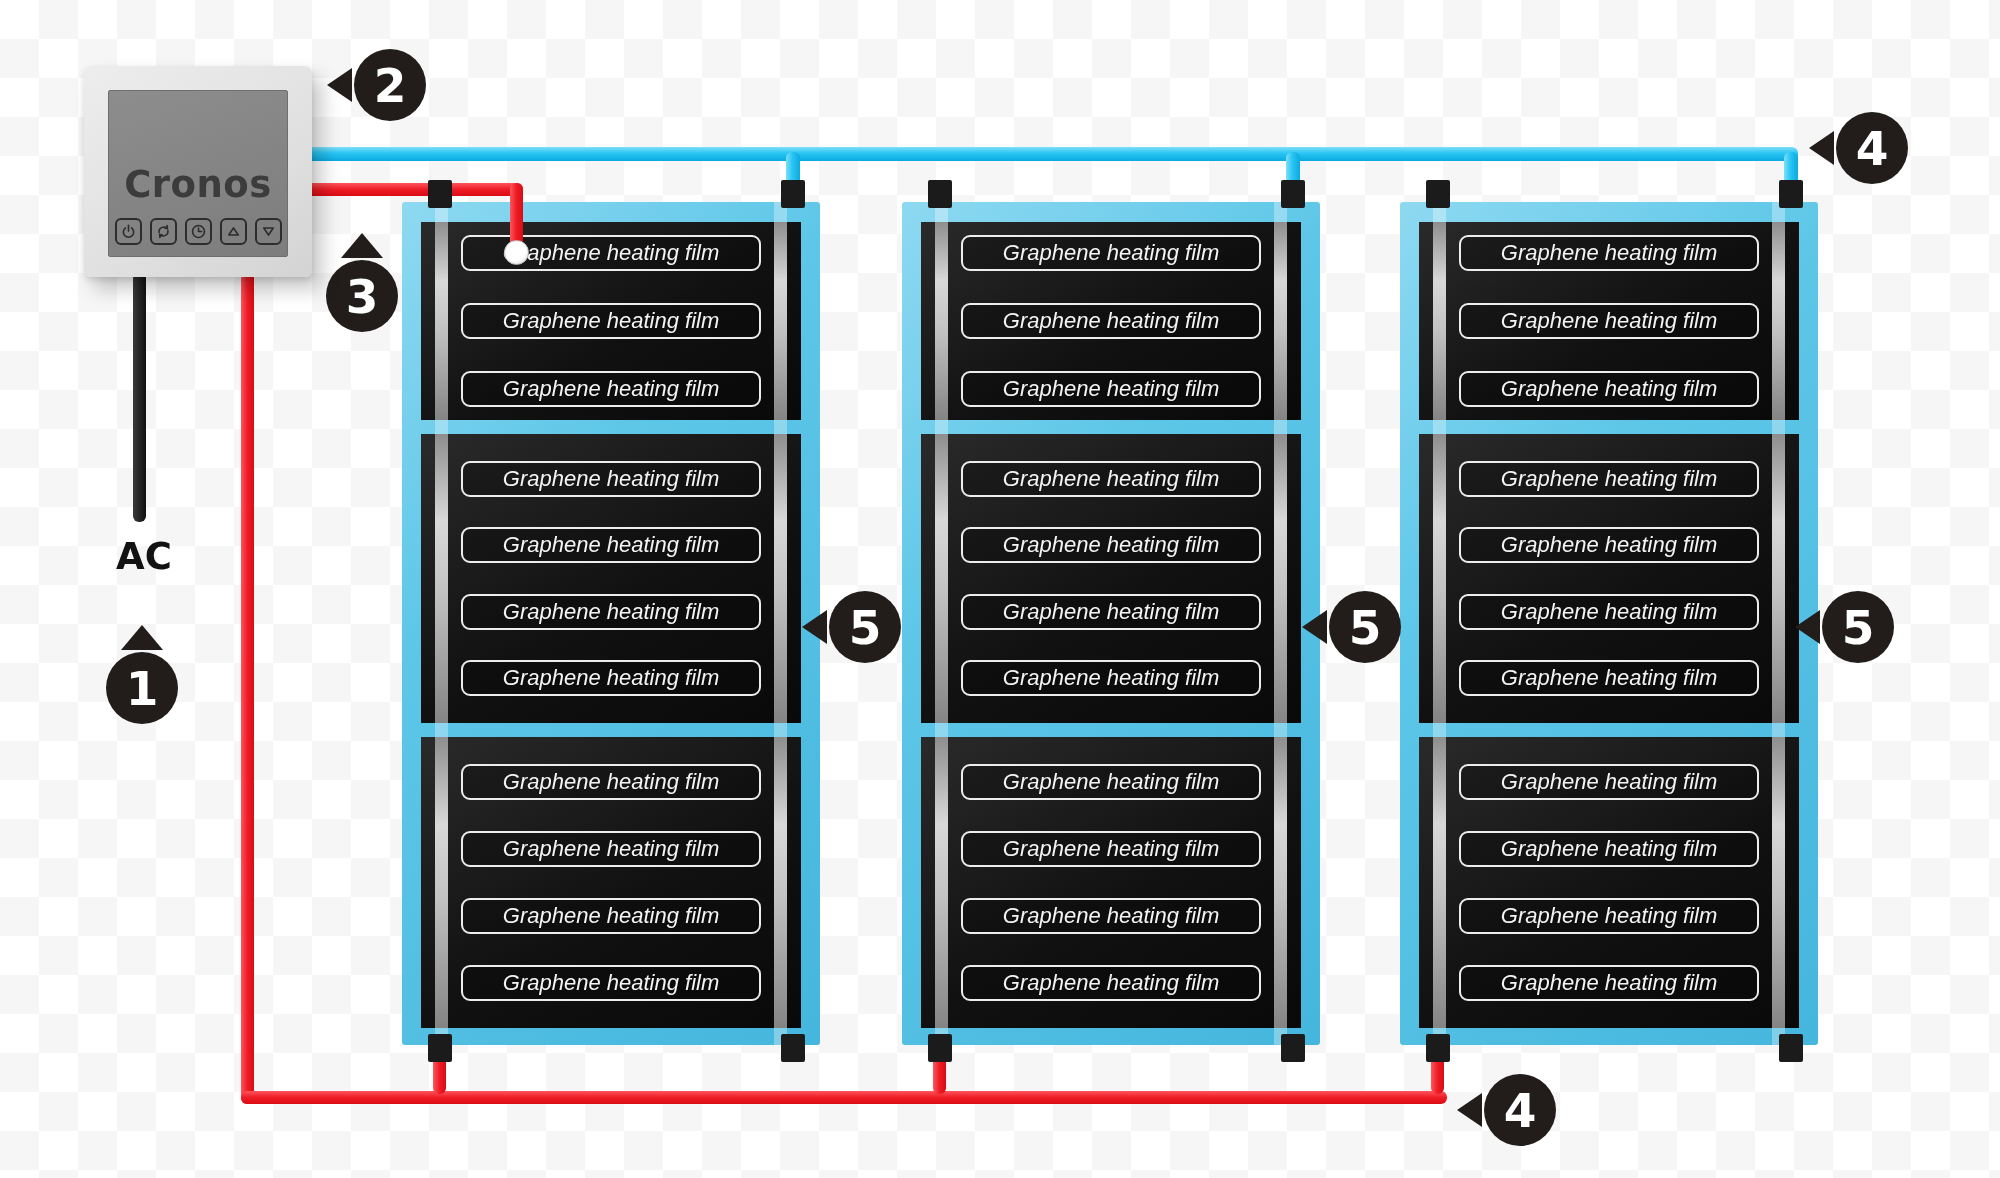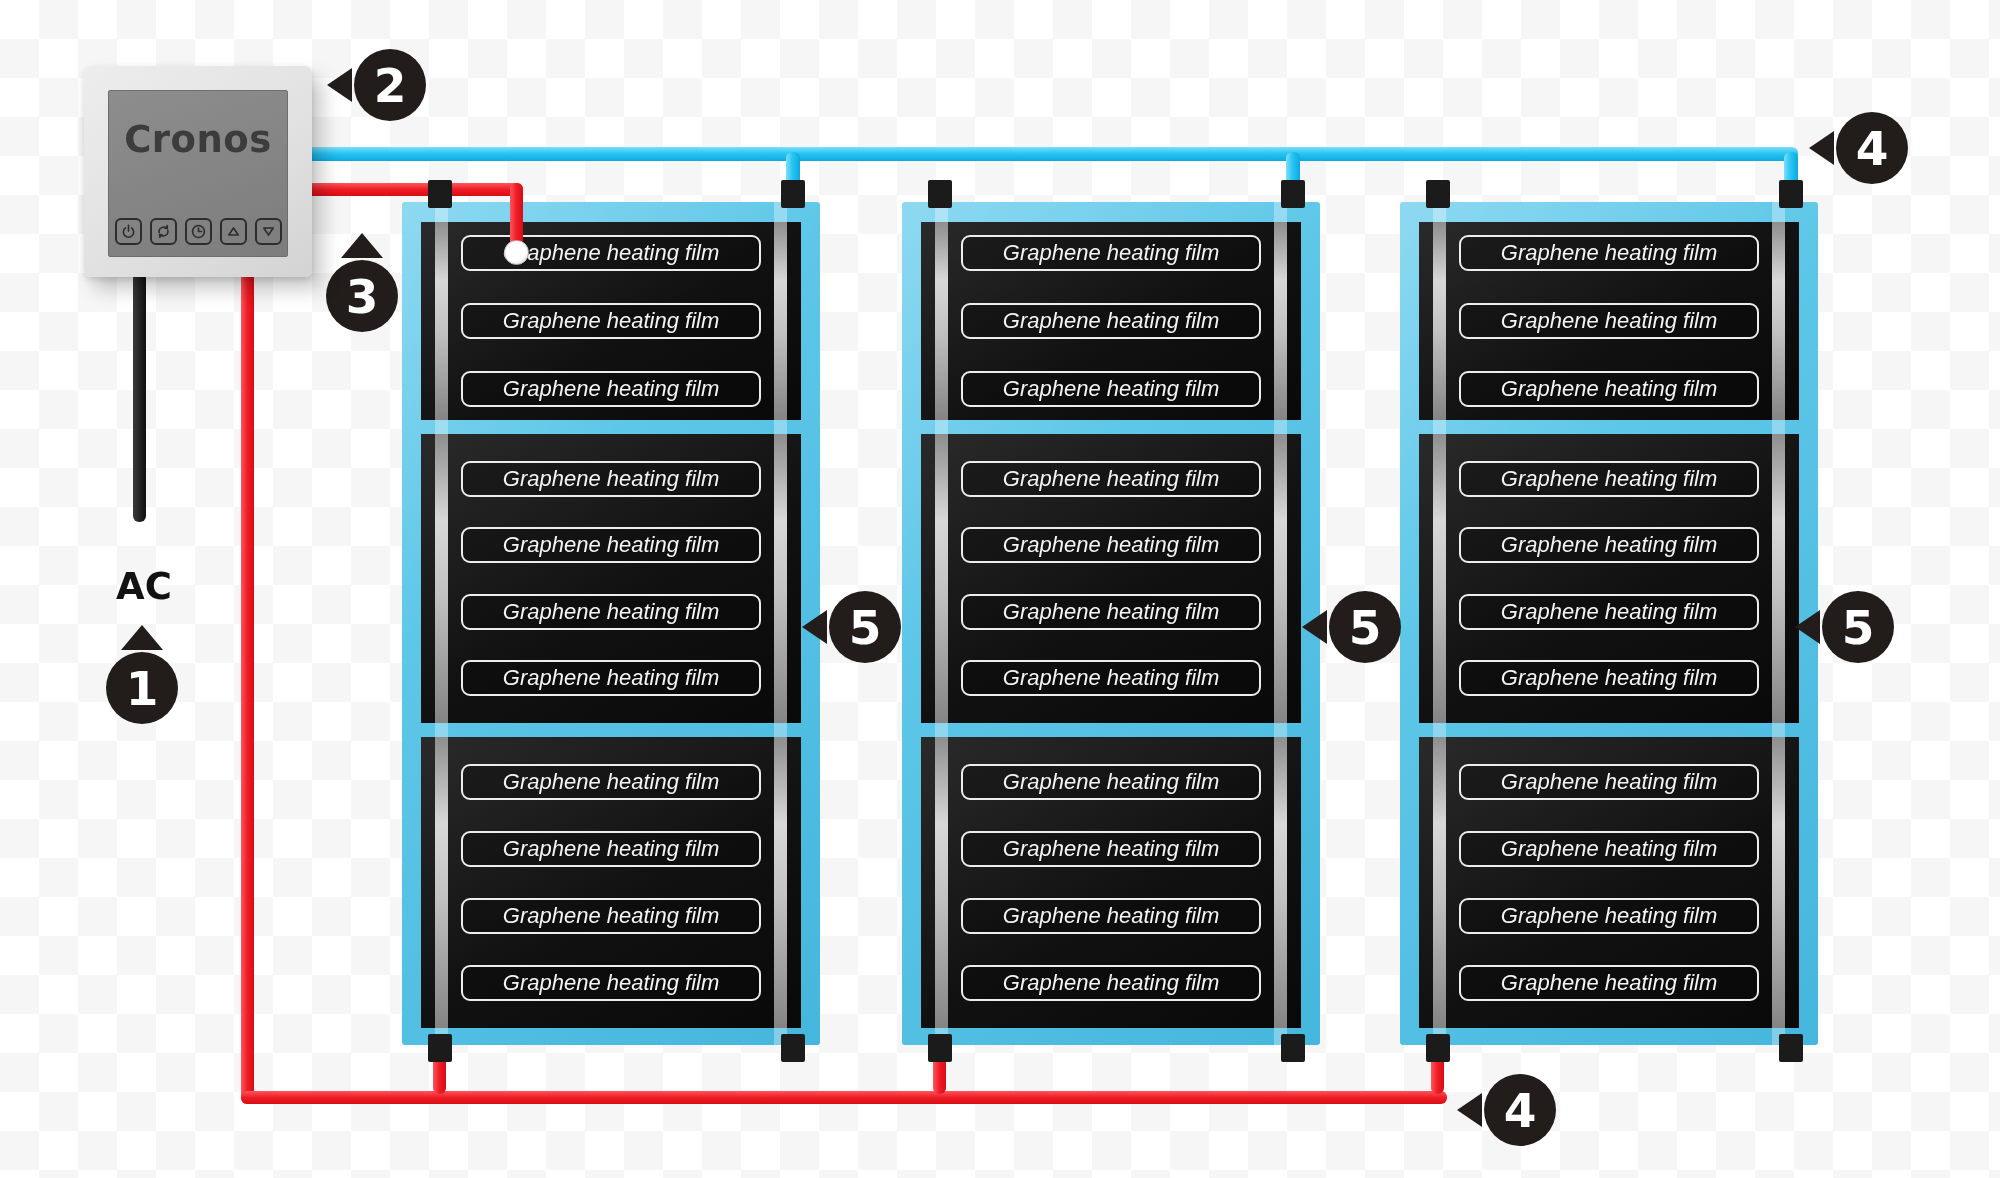--- a/index.html
+++ b/index.html
@@ -43,42 +43,42 @@
     border:1px solid #bdbdbd; z-index:4; }
 
   
   .thermo { position:absolute; left:84px; top:66px; width:228px; height:211px;
     background:linear-gradient(145deg,#ededed 0%, #e0e0e0 60%, #d3d3d3 100%);
     border-radius:7px; z-index:6;
     box-shadow:10px 12px 20px rgba(0,0,0,0.22), 0 3px 6px rgba(0,0,0,0.12); }
   .thermo-screen { position:absolute; left:24px; top:24px; width:180px; height:167px;
     background:linear-gradient(160deg,#8d8d8d,#7d7d7d); border:1px solid #6e6e6e;
     border-radius:2px; display:flex; flex-direction:column; align-items:center; }
-  .thermo-logo { margin-top:27px; font:800 37px "DejaVu Sans", sans-serif;
+  .thermo-logo { margin-top:72px; font:800 37px "DejaVu Sans", sans-serif;
     color:#3c3c3c; letter-spacing:0.5px; }
   .thermo-btns { position:absolute; left:0; right:0; bottom:11px;
     display:flex; justify-content:center; gap:8px; }
   .tbtn { width:27px; height:27px; border:2px solid #2d2d2d; border-radius:6px;
     display:flex; align-items:center; justify-content:center; }
   .tbtn svg { width:19px; height:19px; stroke:#2d2d2d; fill:none;
     stroke-width:2; stroke-linecap:round; stroke-linejoin:round; }
 
   
   .marker { position:absolute; width:72px; height:72px; z-index:5; }
   .marker .circle { width:72px; height:72px; border-radius:50%; background:#221c1a;
     display:flex; align-items:center; justify-content:center;
     color:#fff; font:700 47px "DejaVu Sans", sans-serif; }
   .tri-left { position:absolute; left:-27px; top:19px; width:0; height:0;
     border-top:17px solid transparent; border-bottom:17px solid transparent;
     border-right:25px solid #221c1a; }
   .tri-up { position:absolute; left:15px; top:-27px; width:0; height:0;
     border-left:21px solid transparent; border-right:21px solid transparent;
     border-bottom:25px solid #221c1a; }
 
-  .ac-label { position:absolute; left:100px; top:565px; width:88px; text-align:center;
+  .ac-label { position:absolute; left:100px; top:535px; width:88px; text-align:center;
     font:700 37px "DejaVu Sans", sans-serif; color:#121212; z-index:5; }
 </style>
 </head>
 <body>
 
 <div class="canvas">
 
   <div id="panels-root">
       <div class="panel" style="left: 402px;">
         <div class="band" style="left: 33px;"></div>

